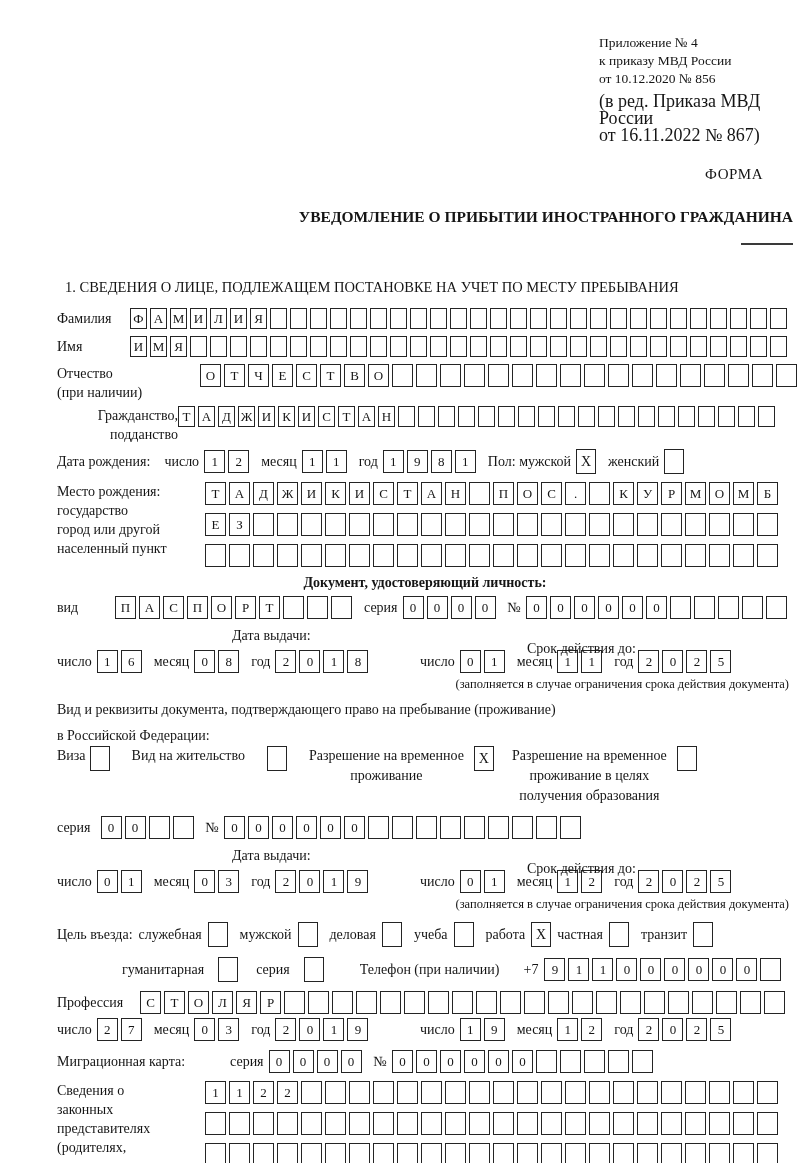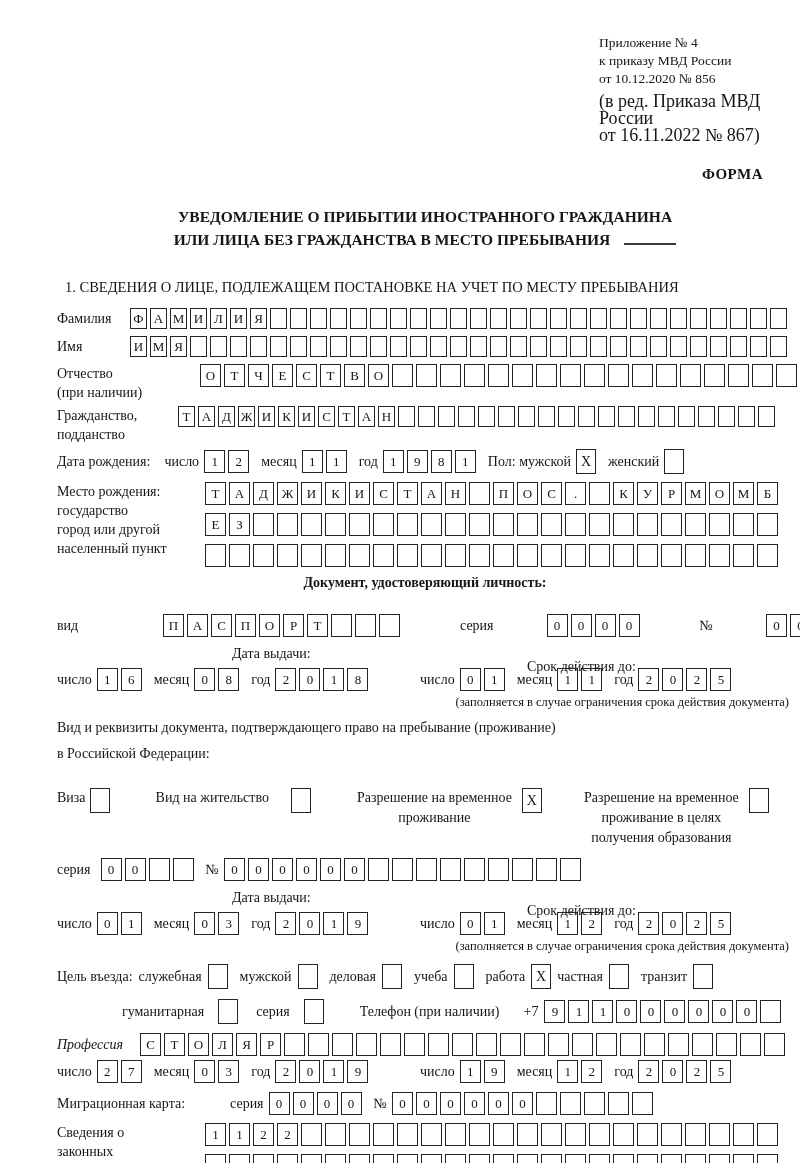--- a/index.html
+++ b/index.html
@@ -6,32 +6,32 @@
   body{
     width:800px;height:1163px;overflow:hidden;color:#151515;
     font-family:"Liberation Serif","DejaVu Serif",serif;
     -webkit-font-smoothing:antialiased;
   }
   .page{box-sizing:border-box;width:800px;height:1163px;padding:34px 7px 0 57px;}
 
   
   .appendix{width:182px;margin-left:auto;margin-right:12px;font-size:13.5px;line-height:18px;}
   .appendix .rev{font-size:18px;line-height:17px;margin-top:5px;}
-  .forma{text-align:right;padding-right:30px;font-weight:bold;font-size:15px;margin-top:22px;letter-spacing:.5px;}
-
-  .title{ text-align:center;font-weight:bold;font-size:15.5px;line-height:23px;margin-top:22px;}
+  .forma{text-align:right;padding-right:30px;font-weight:normal;font-size:15px;margin-top:22px;letter-spacing:.5px;}
+
+  .title{ text-align:right;font-weight:bold;font-size:15.5px;line-height:23px;margin-top:22px;}
   .blank-line{display:inline-block;width:52px;border-bottom:2px solid #3a3a3a;vertical-align:baseline;margin-left:14px;}
   .section-h{font-weight:normal;font-size:14.5px;margin-top:28px;padding-left:8px;}
 
   
   .row{display:flex;align-items:flex-start;margin-top:7px;}
   .row.vcenter{align-items:center;}
   .lbl{font-size:14px;line-height:19px;flex:none;}
   .lbl .l2{display:block;}
-  .w73{width:73px;} .w143{width:143px;} .w121{width:121px;} .w148{width:148px;} .w83{width:83px;font-style:italic;}
+  .w73{width:73px;} .w143{width:143px;} .w121{width:121px;text-align:right;} .w148{width:148px;} .w83{width:83px;}
 
   
   .cells{display:flex;gap:3px;flex:none;}
   .cell{
     box-sizing:border-box;display:inline-flex;align-items:center;justify-content:center;
     border:1.7px solid #242424;background:#fff;font-size:13px;line-height:1;flex:none;
   }
   .sm .cell{width:17px;height:21px;}
   .lg .cell{width:21px;height:23px;}
   .cb .cell{width:20px;height:25px;font-size:14px;}
@@ -42,21 +42,21 @@
   .dates-h .dh-l{position:absolute;left:175px;}
   .dates-h .dh-r{position:absolute;left:470px;margin-top:13px;}
   .dates-row{display:flex;align-items:center;margin-top:4px;}
   .dates-row .left{display:flex;align-items:center;width:363px;flex:none;}
   .dates-row .right{display:flex;align-items:center;}
   .dlbl{font-size:14px;margin:0 5px 0 12px;flex:none;}
   .dlbl.first{margin-left:0;}
   .note-r{text-align:right;font-size:12.5px;margin-top:4px;padding-right:4px;}
 
   
-  .permits{display:flex;align-items:flex-start;margin-top:24px;gap:24px;}
+  .permits{display:flex;align-items:flex-start;margin-top:0;}
   .permits .opt{display:flex;align-items:flex-start;}
   .permits .txt{font-size:14px;line-height:20px;text-align:center;}
   .permits .cells{margin-left:10px;margin-top:0;}
 
   .purpose{display:flex;align-items:center;margin-top:10px;font-size:14px;flex-wrap:nowrap;}
   .purpose .t{margin-right:6px;flex:none;}
   .purpose .cells{margin-right:12px;}
   .purpose .cells:last-child{margin-right:0;}
 
   .mig{display:flex;align-items:center;margin-top:9px;}
@@ -76,21 +76,21 @@
       <div>(в ред. Приказа МВД России</div>
       <div>от 16.11.2022 № 867)</div>
     </div>
   </div>
 
   <div class="forma">ФОРМА</div>
 
   <div class="title">
     <div>УВЕДОМЛЕНИЕ О ПРИБЫТИИ ИНОСТРАННОГО ГРАЖДАНИНА</div>
     <div>
-      <span>ИЛИ ЛИЦА БЕЗ ГРАЖДАНСТВА В МЕСТО ПРЕБЫВАНИЯ</span><span class="blank-line"></span>
+      <span class="blank-line"></span>
     </div>
   </div>
 
   <div class="section-h">1. СВЕДЕНИЯ О ЛИЦЕ, ПОДЛЕЖАЩЕМ ПОСТАНОВКЕ НА УЧЕТ ПО МЕСТУ ПРЕБЫВАНИЯ</div>
 
   <div class="row vcenter" style="margin-top:12px;">
     <span class="lbl w73">Фамилия</span>
     <div class="cells sm">
         <span class="cell">Ф</span>
         <span class="cell">А</span>
@@ -353,21 +353,21 @@
           <span class="cell"></span>
           <span class="cell"></span>
           <span class="cell"></span>
           <span class="cell"></span>
         </div>
     </div>
   </div>
 
   <div class="doc-h">Документ, удостоверяющий личность:</div>
 
-  <div class="row vcenter" style="margin-top:23px;gap:48px;">
+  <div class="row vcenter" style="margin-top:5px;">
     <span class="lbl" style="width:58px;">вид</span>
     <div class="cells lg">
         <span class="cell">П</span>
         <span class="cell">А</span>
         <span class="cell">С</span>
         <span class="cell">П</span>
         <span class="cell">О</span>
         <span class="cell">Р</span>
         <span class="cell">Т</span>
         <span class="cell"></span>

